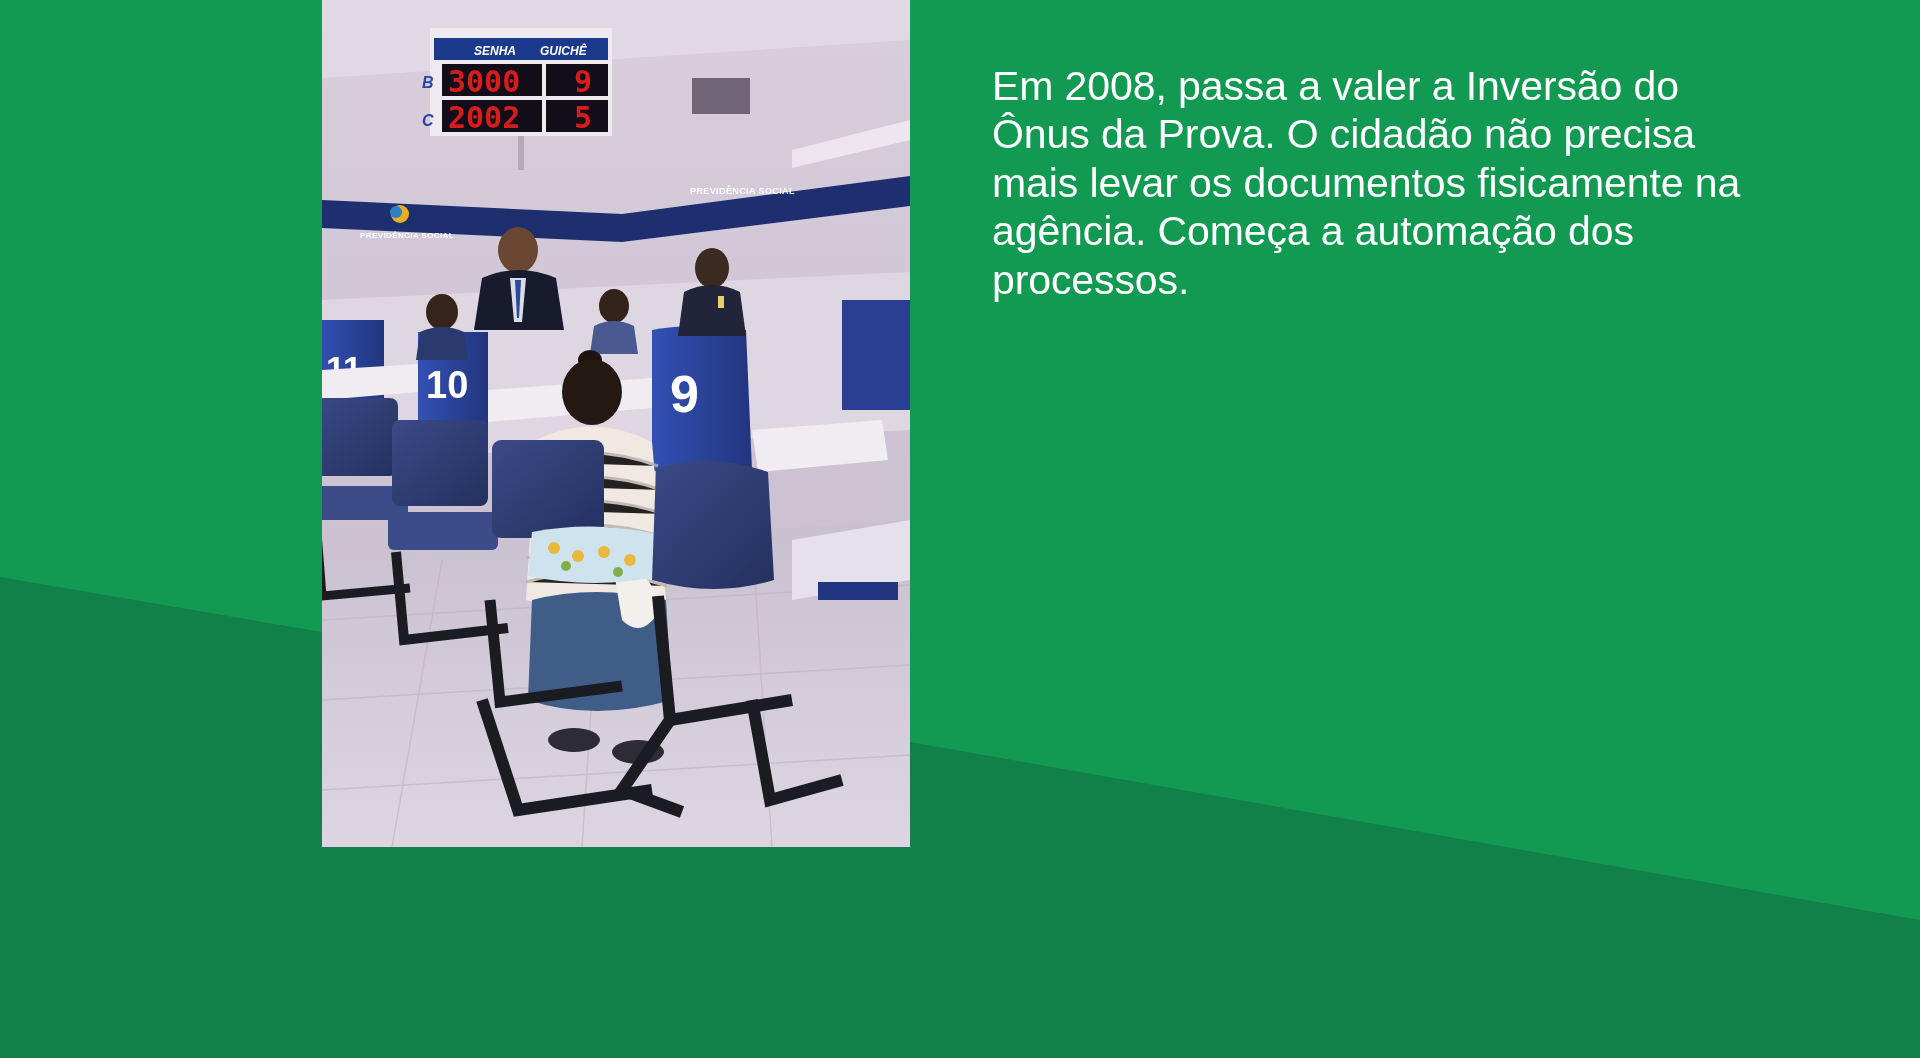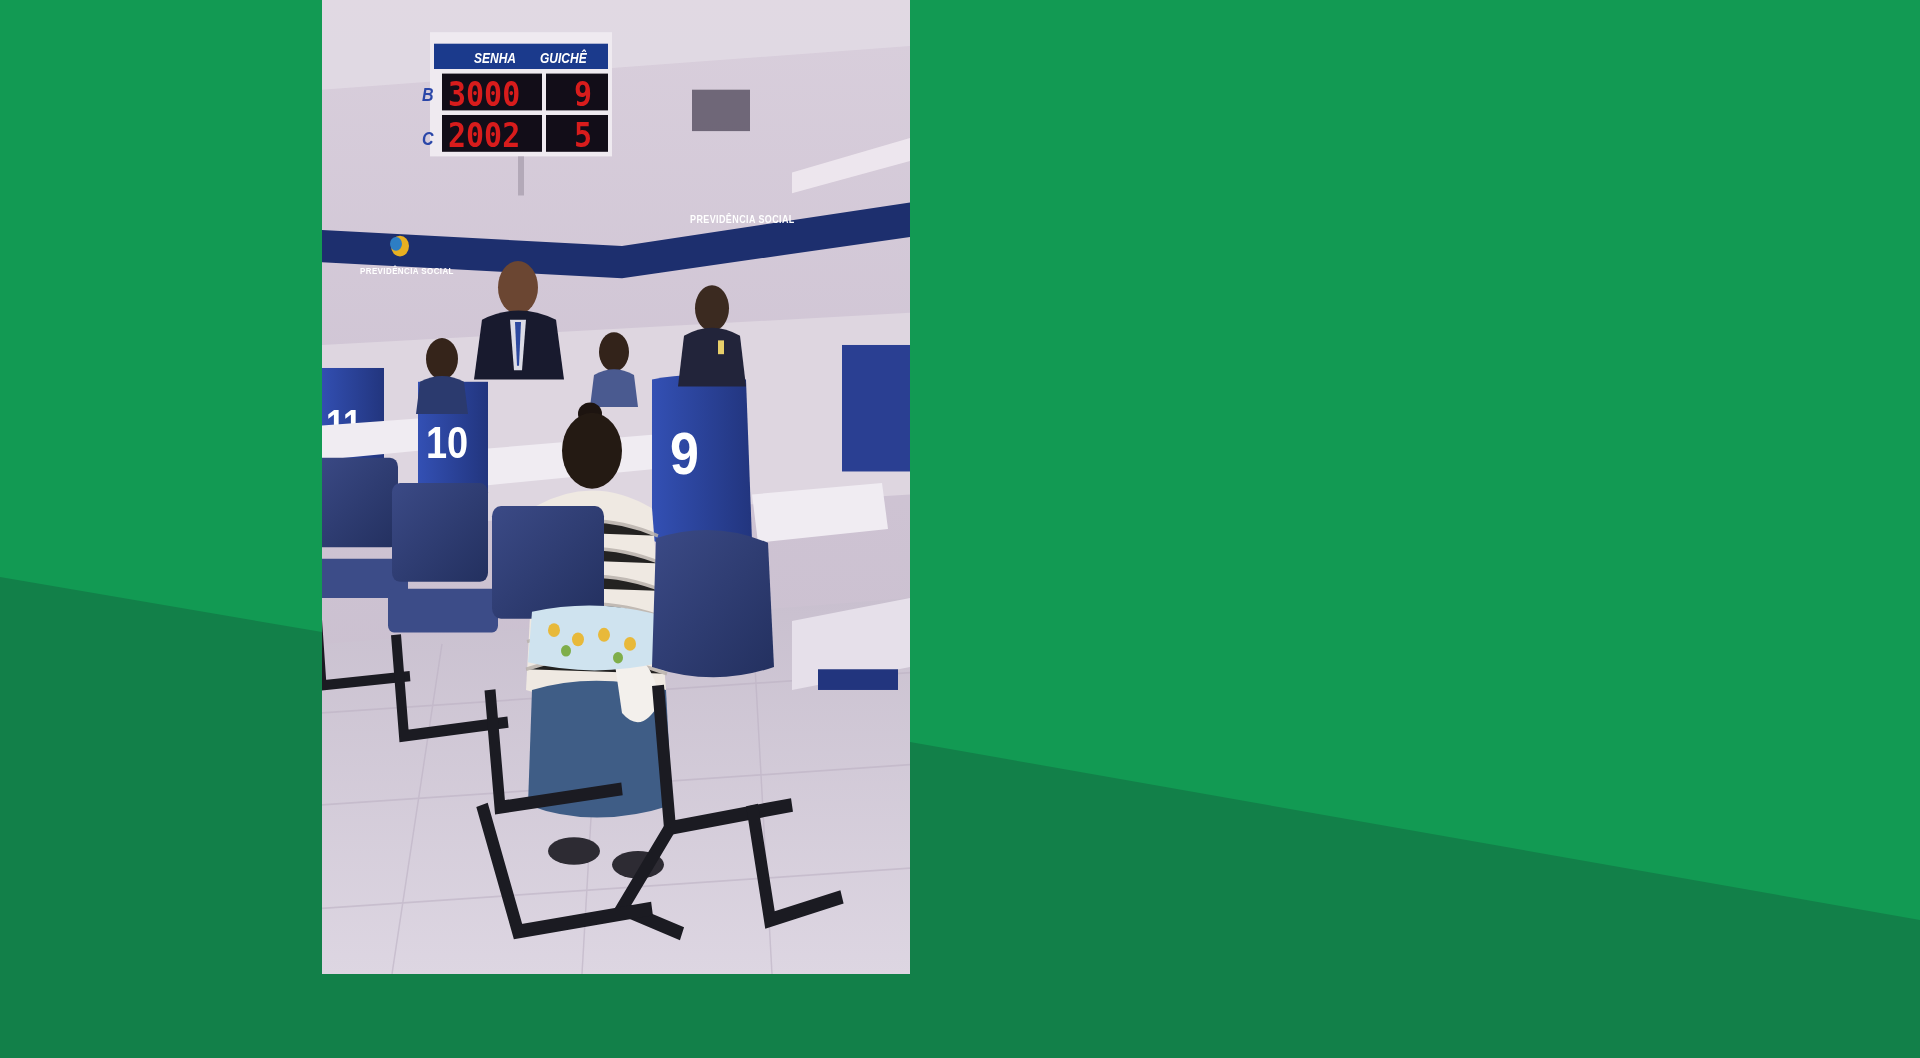--- a/index.html
+++ b/index.html
@@ -28,21 +28,21 @@
     pointer-events: none;
   }
   .band svg { display: block; width: 100%; height: 100%; }
 
   
   .photo-frame {
     position: absolute;
     left: 322px;
     top: 0px;
     width: 588px;
-    height: 974px;
+    height: 847px;
     overflow: hidden;
     background: #f97316;
   }
   .photo-svg { display: block; width: 100%; height: 100%; }
 
   
   .text-block {
     position: absolute;
     left: 992px;
     top: 62px;
@@ -241,14 +241,17 @@
           <path d="M336 596 L348 720 L470 700" stroke="#1b1b22" stroke-width="12" fill="none"></path>
           <path d="M348 720 L300 790 L360 812" stroke="#1b1b22" stroke-width="12" fill="none"></path>
         </g>
 
         <path d="M160 700 L196 810 L330 790" stroke="#1b1b22" stroke-width="12" fill="none"></path>
         <path d="M430 700 L448 800 L520 780" stroke="#1b1b22" stroke-width="12" fill="none"></path>
       </g>
     </svg>
   </div>
 
+  <div class="text-block">
+    <p>Em 2008, passa a valer a Inversão do Ônus da Prova. O cidadão não precisa mais levar os documentos fisicamente na agência. Começa a automação dos processos.</p>
+  </div>
 
 </div>
 
 </body></html>

